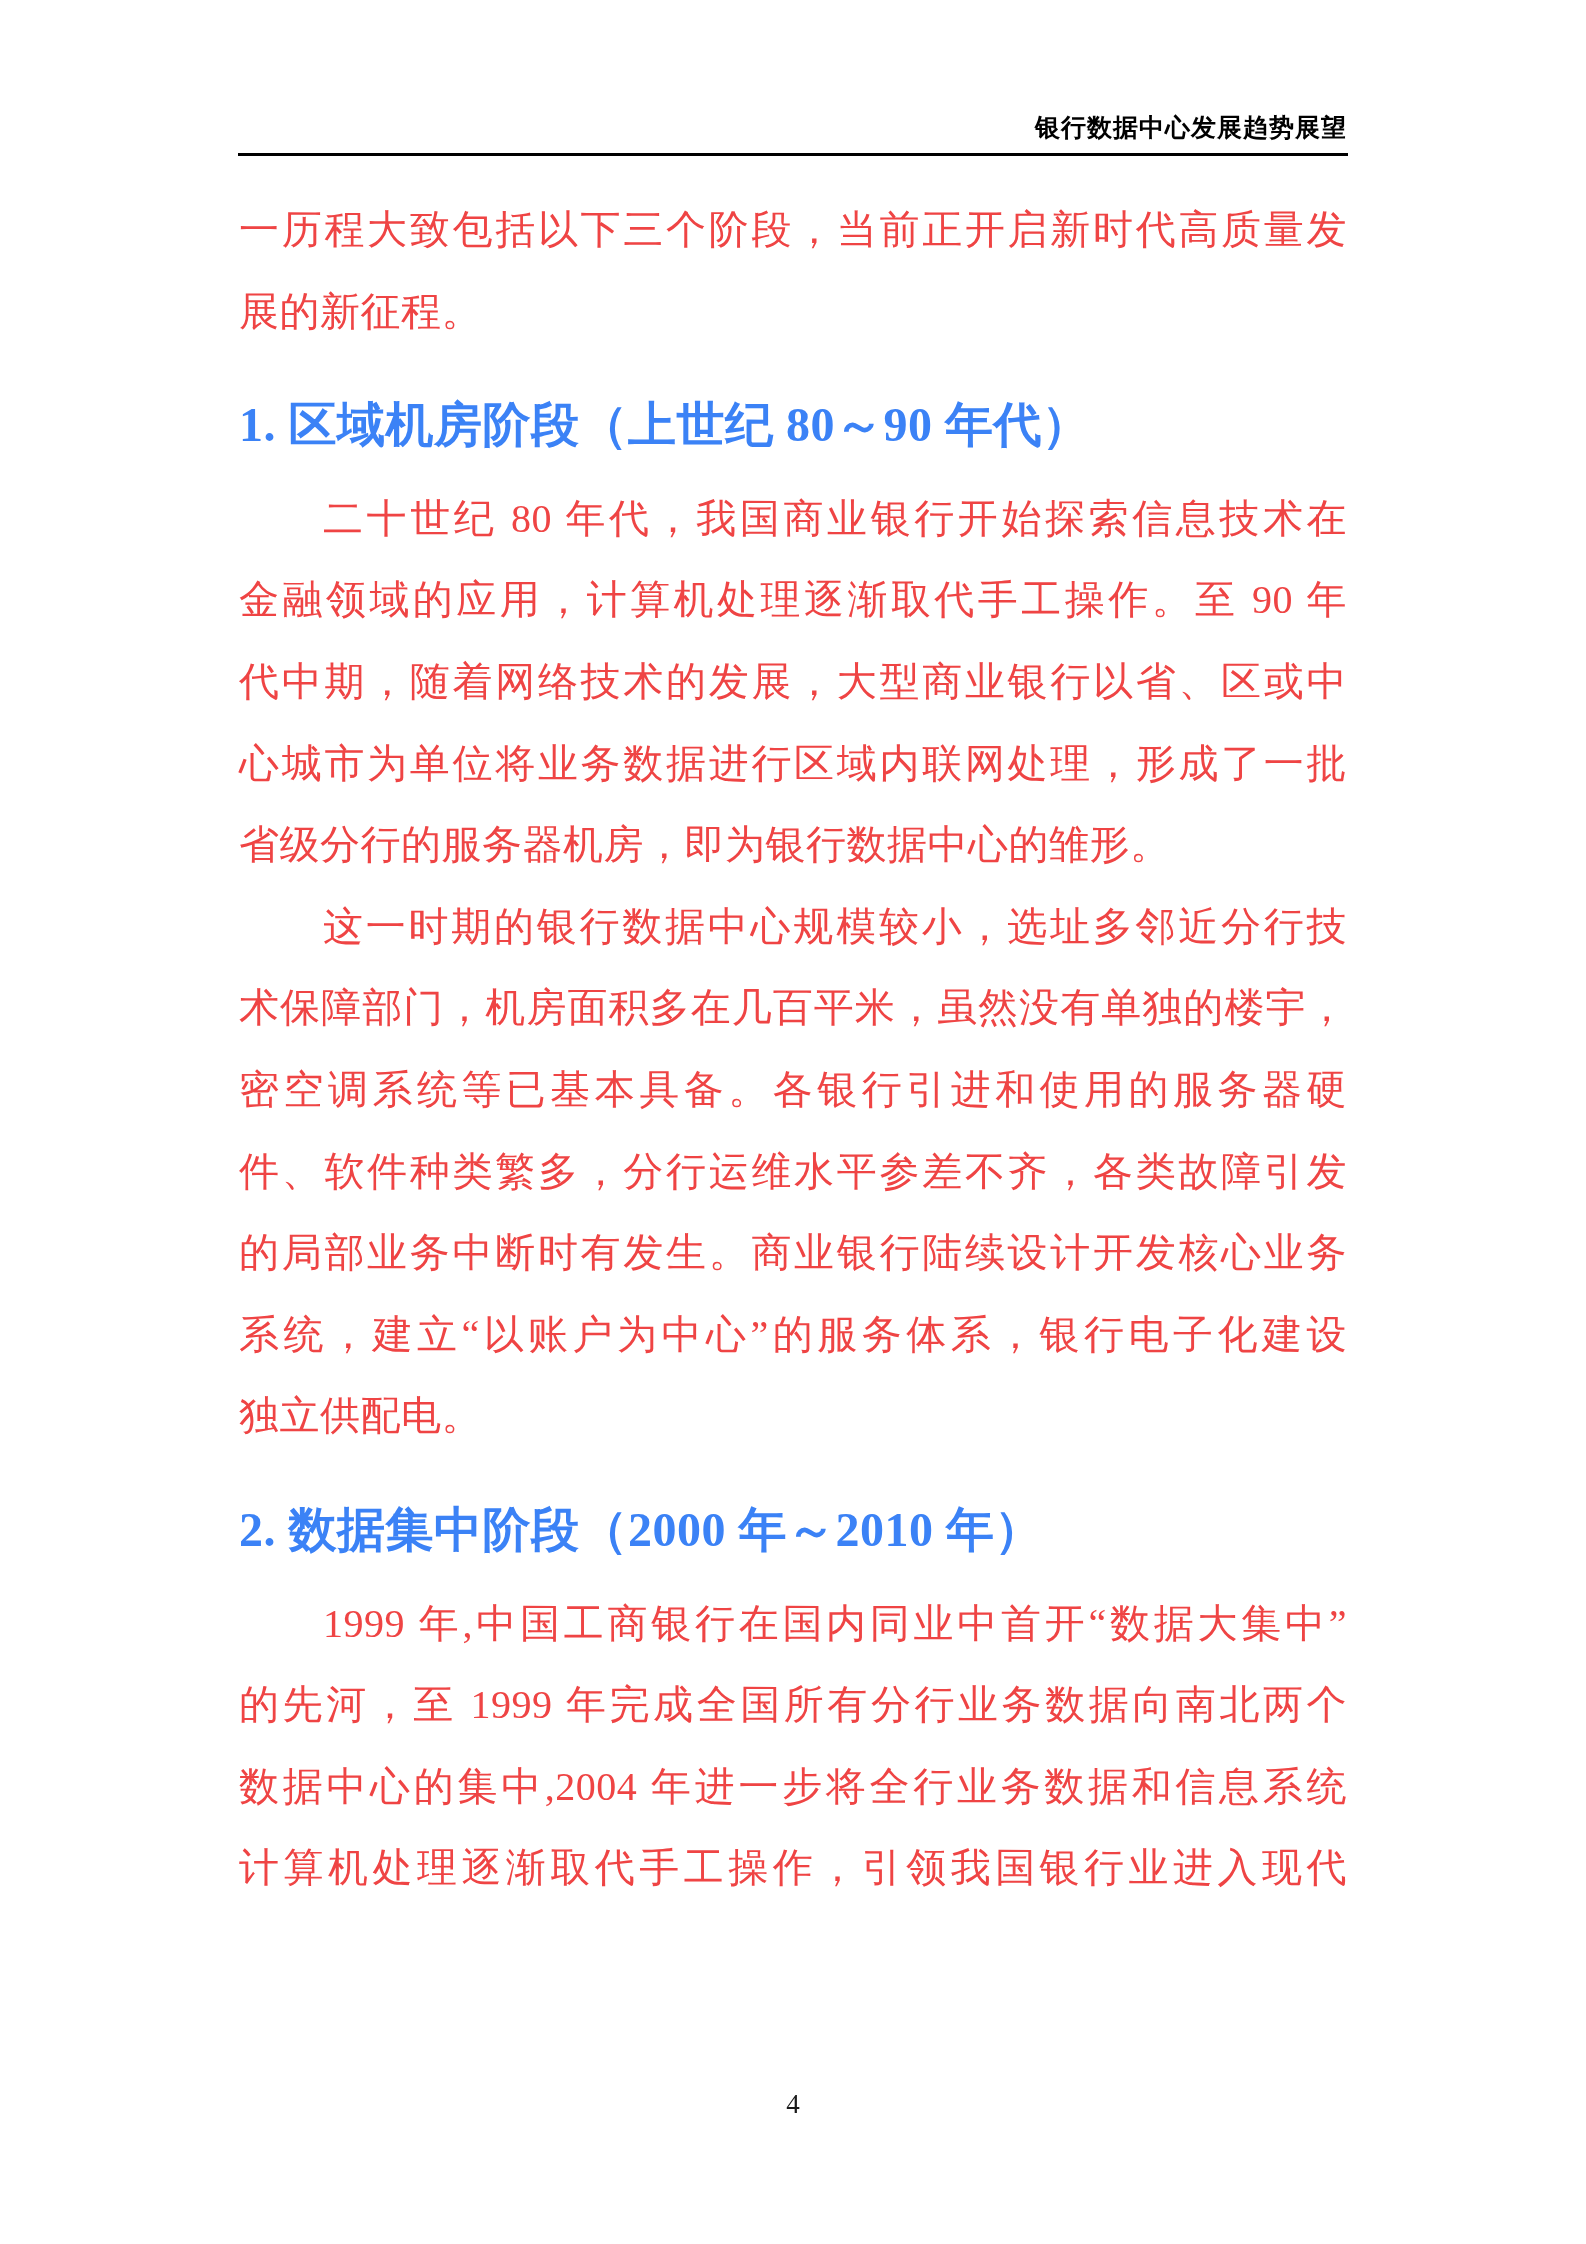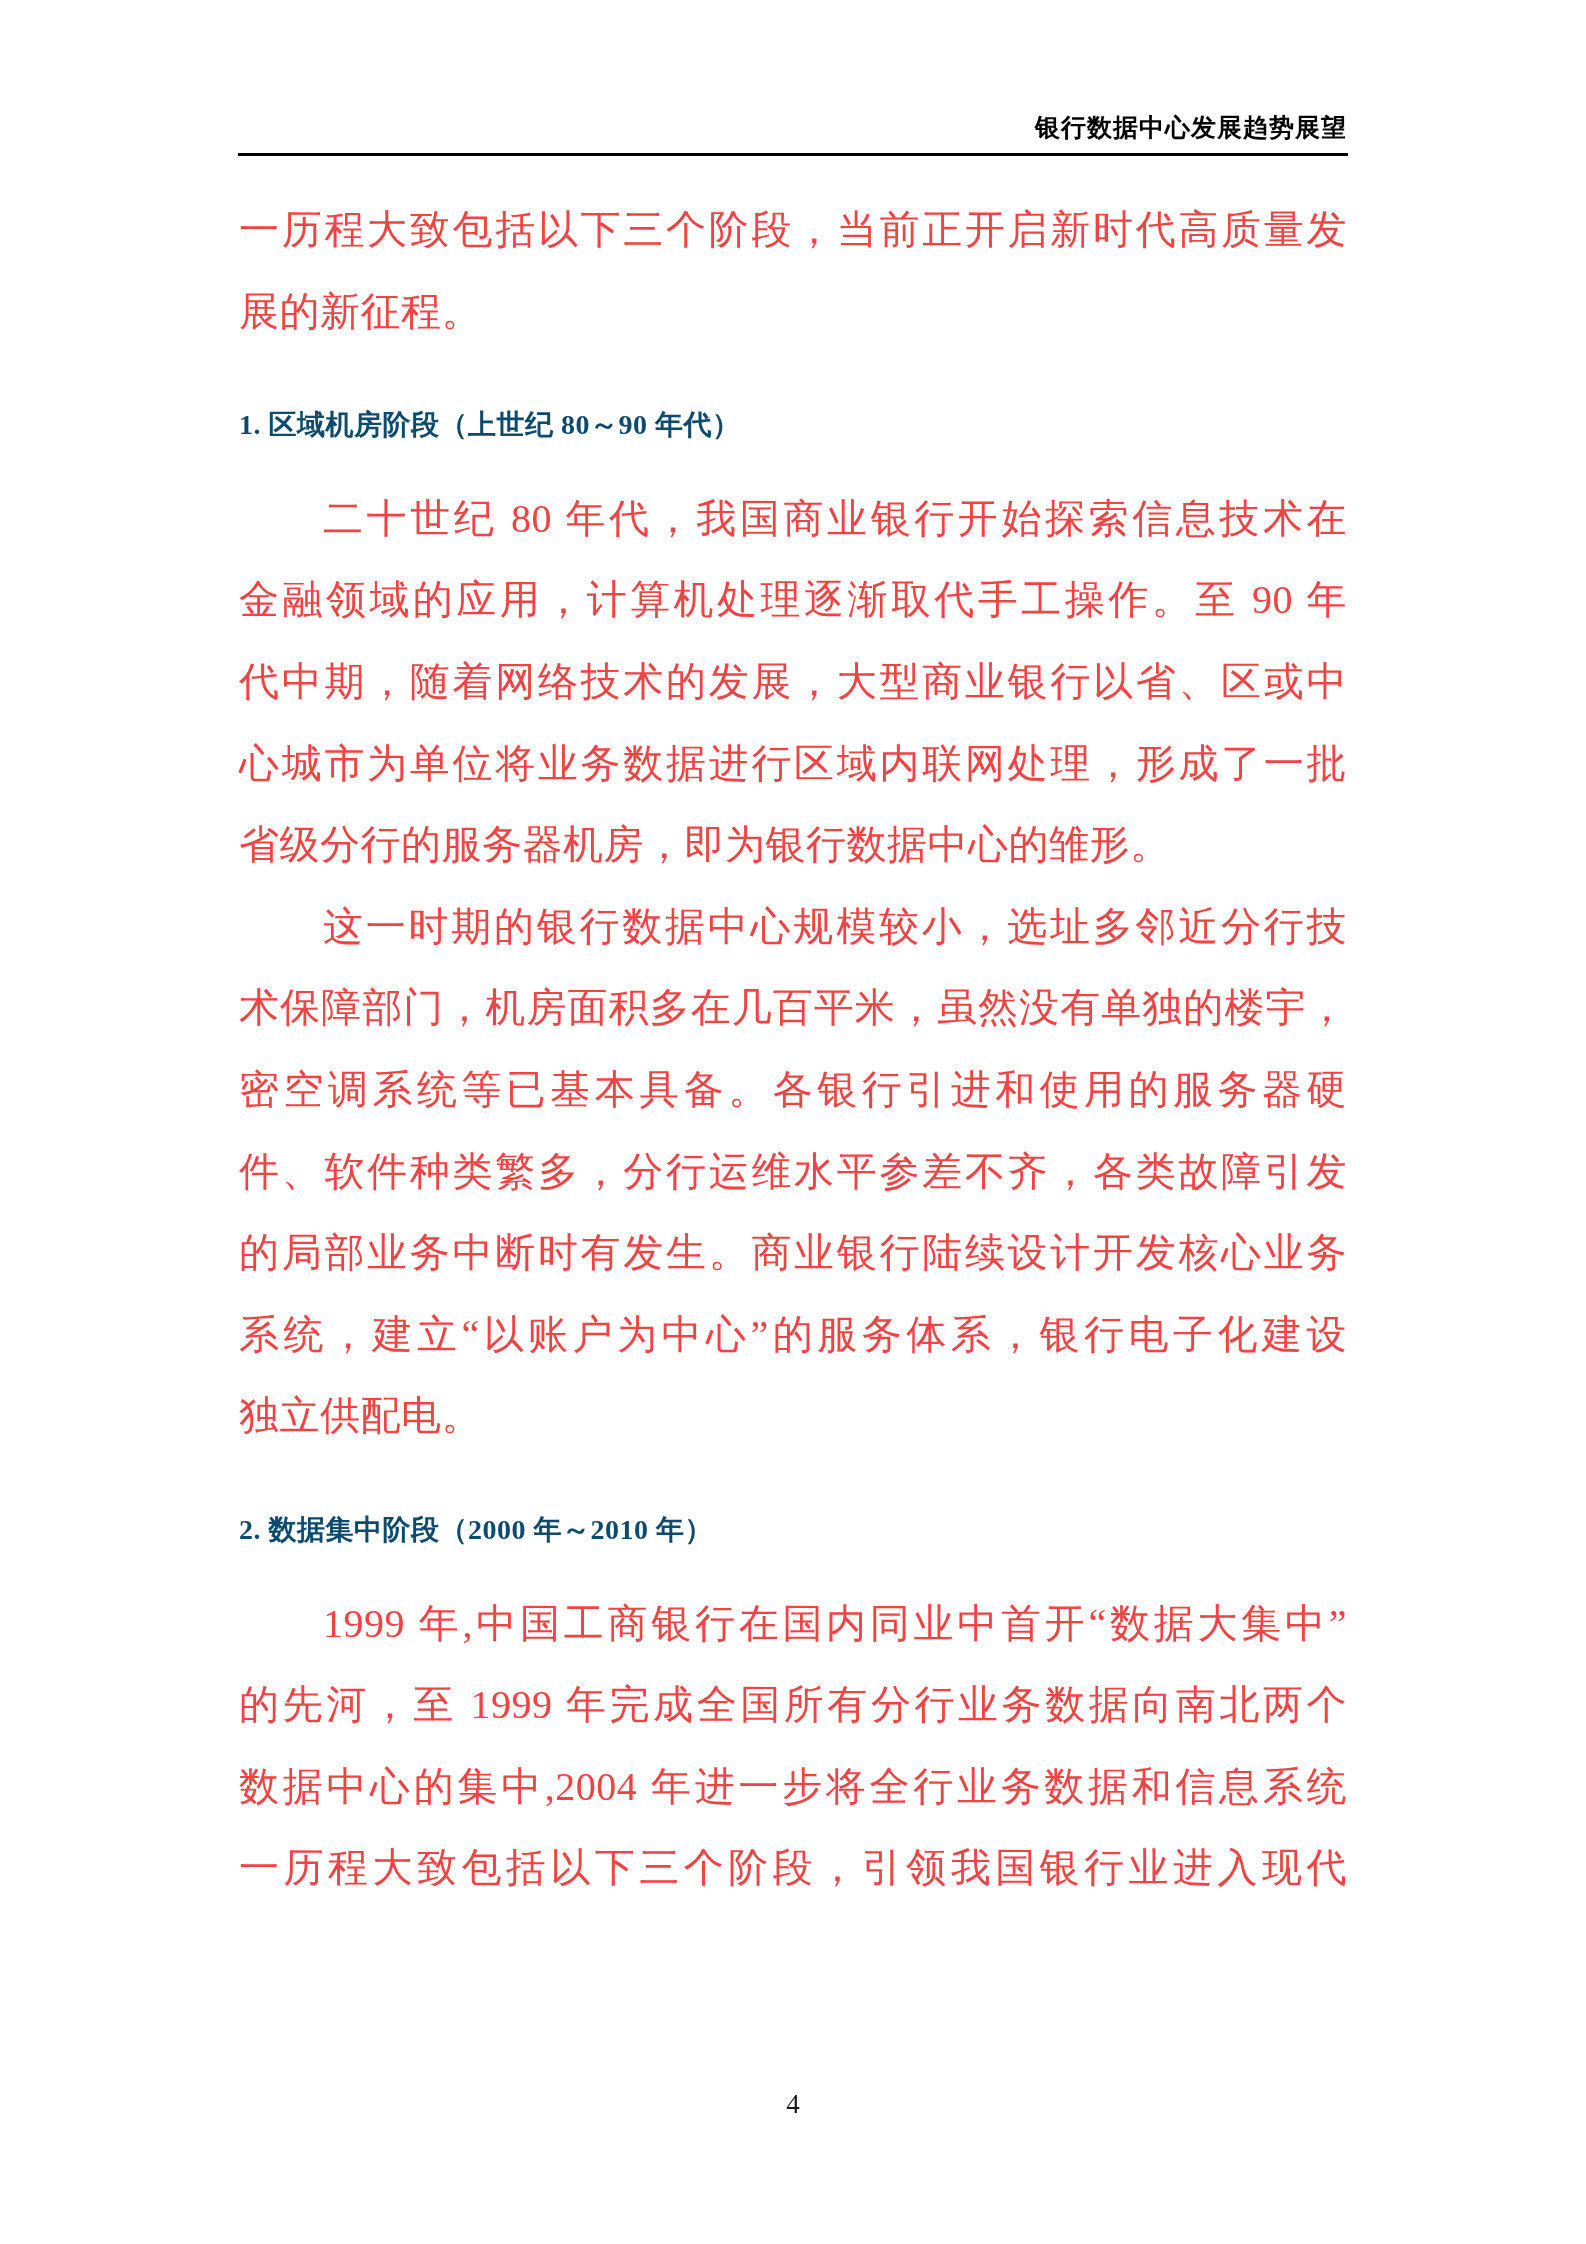--- a/index.html
+++ b/index.html
@@ -46,27 +46,27 @@
     line-height: 81.6px;
     letter-spacing: 0.5px;
     color: #ef4444;
   }
   .line.full {
     text-align: justify;
     text-align-last: justify;
   }
   .line.indent { padding-left: 84px; }
   .heading {
-    font-size: 28px;
+    font-size: 48px;
     font-weight: 700;
     line-height: 81.6px;
     margin-top: 32px;
     margin-bottom: 12px;
     letter-spacing: 0.5px;
-    color: #0c4a6e;
+    color: #3b82f6;
   }
   .footer {
     position: absolute;
     top: 2080px;
     left: 0;
     width: 1586px;
     text-align: center;
     font-size: 27px;
     line-height: 34px;
     color: #1a1a1a;
@@ -107,21 +107,21 @@
       <div class="line full">系统，建立“以账户为中心”的服务体系，银行电子化建设</div>
       <div class="line">独立供配电。</div>
     </div>
 
     <div class="heading">2. 数据集中阶段（2000 年～2010 年）</div>
 
     <div class="para">
       <div class="line full indent">1999 年,中国工商银行在国内同业中首开“数据大集中”</div>
       <div class="line full">的先河，至 1999 年完成全国所有分行业务数据向南北两个</div>
       <div class="line full">数据中心的集中,2004 年进一步将全行业务数据和信息系统</div>
-      <div class="line full">一历程大致包括以下三个阶段，引领我国银行业进入现代</div>
+      <div class="line full">计算机处理逐渐取代手工操作，引领我国银行业进入现代</div>
     </div>
 
   </div>
 
   <div class="footer">
     <span>4</span>
   </div>
 
 </div>
 

